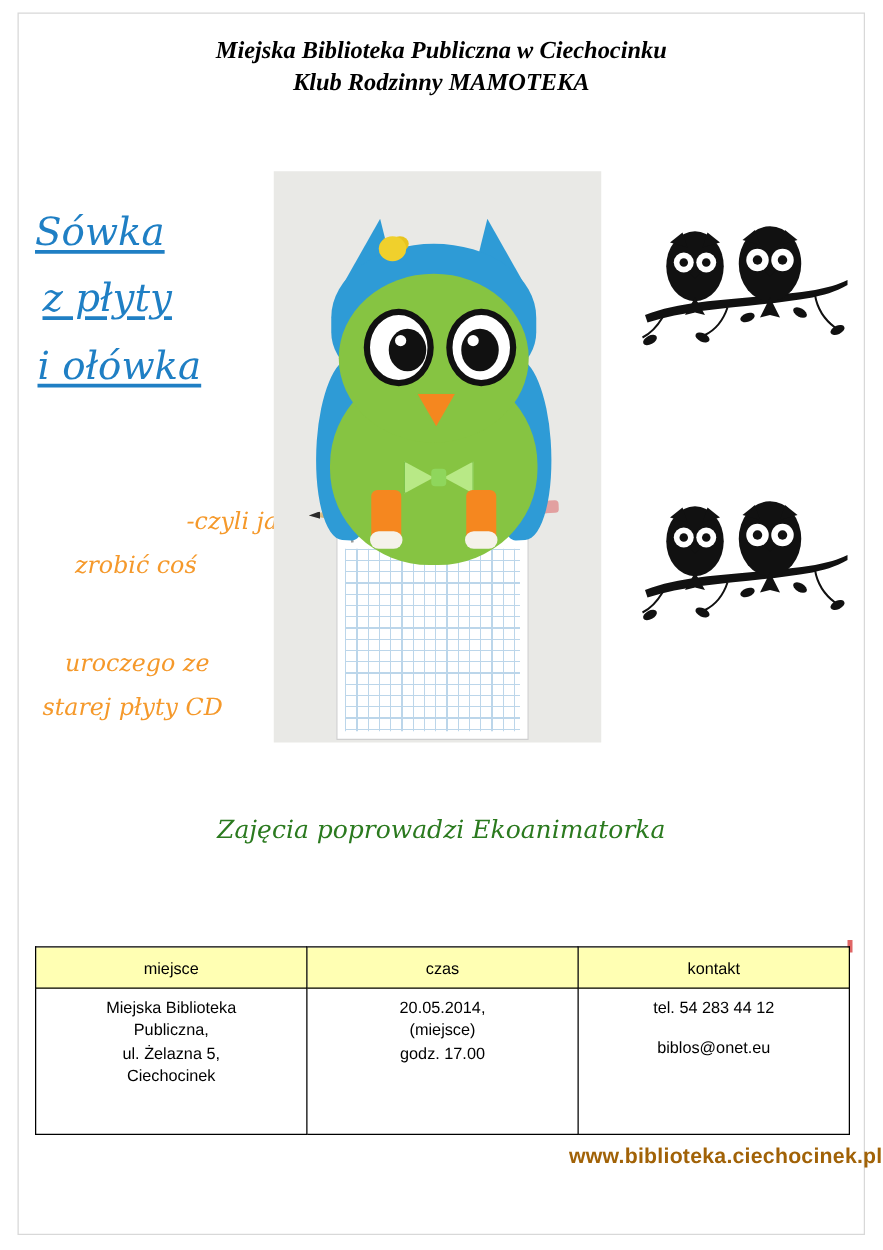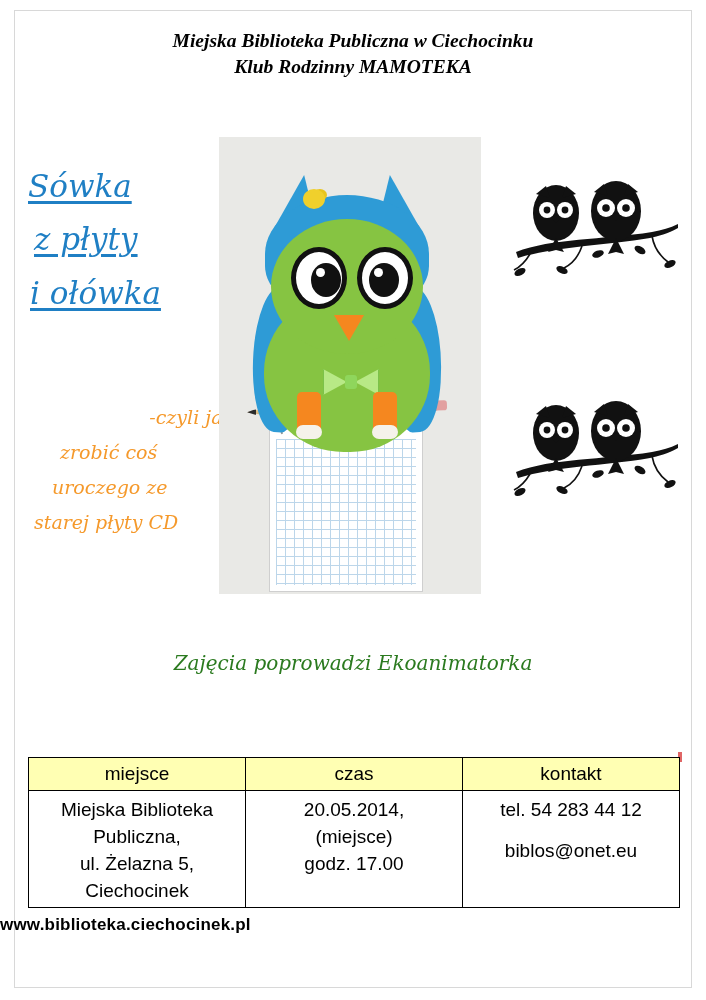--- a/index.html
+++ b/index.html
@@ -77,21 +77,21 @@
     font-family: "DejaVu Serif", serif;
     font-style: italic;
     font-size: 19px;
     color: #f5992b;
     line-height: 1.85;
     display: block;
     white-space: nowrap;
   }
   .subtitle-line.s1 { padding-left: 22px; text-align: right; }
   .subtitle-line.s2 { padding-left: 26px; }
-  .subtitle-line.s3 { padding-left: 18px; }
+  .subtitle-line.s3 { padding-left: 18px; margin-top: 44px; }
   .subtitle-line.s4 { padding-left: 0px; }
 
   
   .photo {
     position: absolute;
     left: 219px;
     top: 137px;
     width: 262px;
     height: 457px;
     background: #e9e9e6;
@@ -310,21 +310,21 @@
     left: 28px;
     top: 757px;
     width: 652px;
     border-collapse: collapse;
     table-layout: fixed;
   }
   .info-table th, .info-table td {
     border: 1px solid #000000;
     text-align: center;
     font-family: "Liberation Sans", sans-serif;
-    font-size: 19px;
+    font-size: 13px;
     color: #000000;
     padding: 2px 4px;
     vertical-align: top;
   }
   .info-table th {
     background: #ffffb3;
     font-weight: normal;
     height: 28px;
     vertical-align: middle;
   }
@@ -339,25 +339,25 @@
     width: 4px;
     height: 10px;
     background: #e06666;
   }
 
   
   .footer {
     position: absolute;
     left: 0; top: 915px;
     width: 706px;
-    text-align: left;
+    text-align: right;
     font-family: "Liberation Sans", sans-serif;
     font-weight: bold;
     font-size: 17px;
-    color: #000000;
+    color: #a16207;
     letter-spacing: 0.2px;
   }
 </style>
 </head>
 <body>
 
 <div class="page">
 
   <div class="page-border"></div>
 

